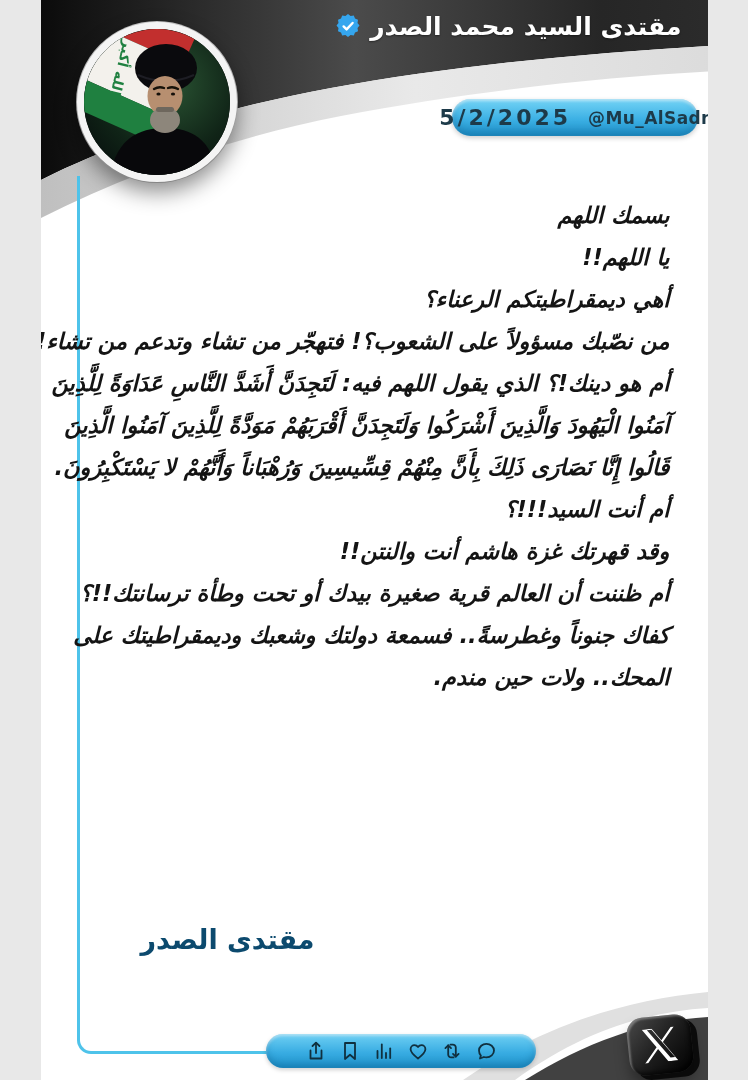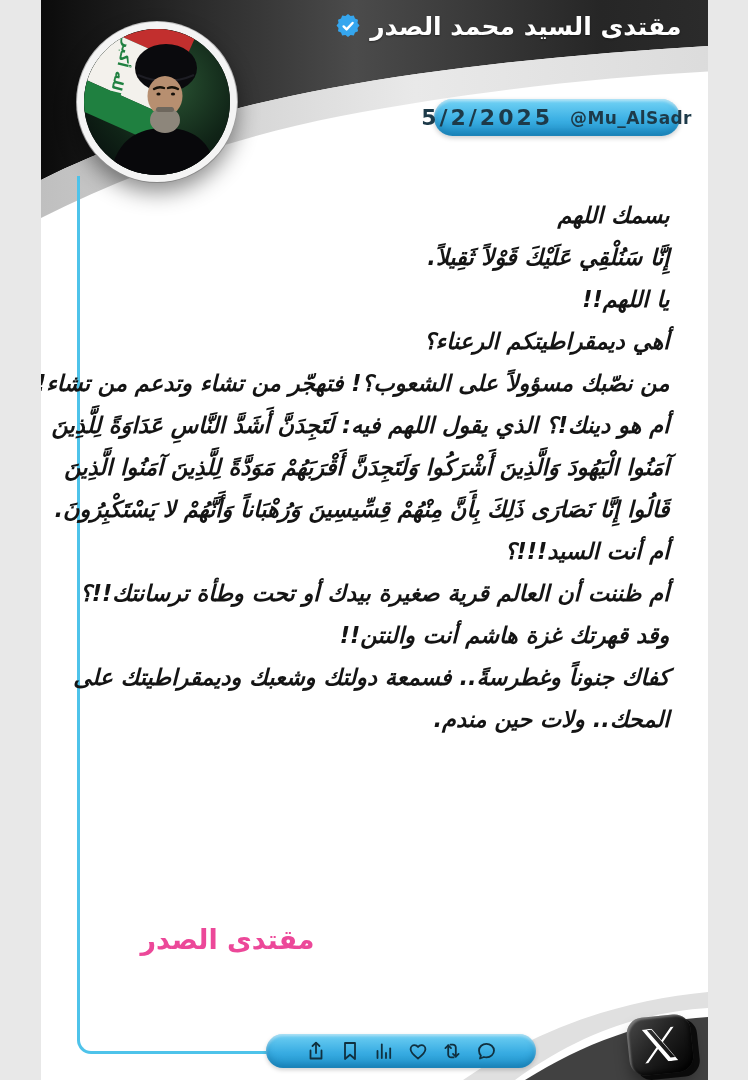--- a/index.html
+++ b/index.html
@@ -11,35 +11,35 @@
   .name-row{position:absolute;top:4px;right:26px;height:44px;display:flex;align-items:center;direction:rtl;gap:9px;z-index:6;}
   .acct-name{color:#ffffff;font-size:25px;font-weight:bold;letter-spacing:.3px;text-shadow:0 1px 2px rgba(0,0,0,.45);white-space:nowrap;}
   .vbadge{display:inline-flex;width:26px;height:26px;}
 
   
   .avatar{position:absolute;left:36px;top:22px;width:146px;height:146px;border:7px solid #f4f4f4;border-radius:50%;
           box-shadow:0 10px 22px rgba(0,0,0,.45),0 0 0 1px #cfcfcf;overflow:hidden;background:#0a0f0c;z-index:7;}
   .avatar svg{display:block;width:146px;height:146px;}
 
   
-  .date-pill{position:absolute;top:99px;right:28px;width:246px;height:37px;border-radius:19px;
+  .date-pill{position:absolute;top:99px;right:10px;width:246px;height:37px;border-radius:19px;
        background:linear-gradient(#74d4f6 0%,#3cb0e4 55%,#2195cd 100%);
        box-shadow:inset 0 -5px 8px rgba(13,96,143,.4),inset 0 2px 3px rgba(255,255,255,.55),0 2px 5px rgba(0,0,0,.2);
        display:flex;direction:ltr;align-items:center;justify-content:center;gap:17px;z-index:6;}
   .date-txt{color:#1d3a49;font-size:22px;font-weight:bold;letter-spacing:3px;}
   .handle-txt{color:#1d3a49;font-size:17px;font-weight:bold;letter-spacing:.4px;}
 
   
   .frame-line{position:absolute;left:36px;top:176px;width:191px;height:875px;
        border-left:3px solid #4ec3ea;border-bottom:3px solid #4ec3ea;border-bottom-left-radius:14px;z-index:1;}
 
   
   .stmt{position:absolute;top:194px;right:38px;width:652px;direction:rtl;text-align:right;color:#141414;z-index:2;}
   .stmt p{margin:0;font-size:22.5px;font-weight:bold;line-height:42px;font-style:italic;}
-  .signature{position:absolute;top:924px;left:100px;font-size:27px;font-weight:bold;color:#ec4899;direction:rtl;z-index:2;}
+  .signature{position:absolute;top:924px;left:100px;font-size:27px;font-weight:bold;color:#0c4a6e;direction:rtl;z-index:2;}
 
   
   .action-pill{position:absolute;left:225px;top:1034px;width:270px;height:34px;border-radius:17px;
        background:linear-gradient(#6fd0f4 0%,#38ace2 55%,#1f93cc 100%);
        box-shadow:inset 0 -4px 7px rgba(13,96,143,.4),inset 0 2px 3px rgba(255,255,255,.5),0 2px 4px rgba(0,0,0,.18);
        display:flex;direction:ltr;align-items:center;justify-content:center;gap:12px;z-index:6;}
   .act{display:inline-flex;width:22px;height:22px;cursor:pointer;}
   .act svg{stroke:#10303f;fill:none;stroke-width:1.8;stroke-linecap:round;stroke-linejoin:round;}
 
   
@@ -116,28 +116,27 @@
 
   <div class="date-pill">
     <span class="date-txt">5/2/2025</span>
     <span class="handle-txt">@Mu_AlSadr</span>
   </div>
 
   <div class="frame-line"></div>
 
   <div class="stmt">
     <p>بسمك اللهم</p>
-    <p>إِنَّا سَنُلْقِي عَلَيْكَ قَوْلاً ثَقِيلاً.</p>
     <p>يا اللهم!!</p>
     <p>أهي ديمقراطيتكم الرعناء؟</p>
     <p>من نصّبك مسؤولاً على الشعوب؟! فتهجّر من تشاء وتدعم من تشاء!</p>
     <p>أم هو دينك!؟ الذي يقول اللهم فيه: لَتَجِدَنَّ أَشَدَّ النَّاسِ عَدَاوَةً لِلَّذِينَ آمَنُوا الْيَهُودَ وَالَّذِينَ أَشْرَكُوا وَلَتَجِدَنَّ أَقْرَبَهُمْ مَوَدَّةً لِلَّذِينَ آمَنُوا الَّذِينَ قَالُوا إِنَّا نَصَارَى ذَلِكَ بِأَنَّ مِنْهُمْ قِسِّيسِينَ وَرُهْبَاناً وَأَنَّهُمْ لا يَسْتَكْبِرُونَ.</p>
     <p>أم أنت السيد!!!؟</p>
+    <p>وقد قهرتك غزة هاشم أنت والنتن!!</p>
     <p>أم ظننت أن العالم قرية صغيرة بيدك أو تحت وطأة ترسانتك!!؟</p>
-    <p>وقد قهرتك غزة هاشم أنت والنتن!!</p>
     <p>كفاك جنوناً وغطرسةً.. فسمعة دولتك وشعبك وديمقراطيتك على المحك.. ولات حين مندم.</p>
   </div>
 
   <div class="signature">مقتدى الصدر</div>
 
   <div class="action-pill">
     <span class="act">
       <svg viewBox="0 0 22 22">
           <path d="M5.5 10.5v8h11v-8"></path>
           <path d="M11 13V2.8"></path>

